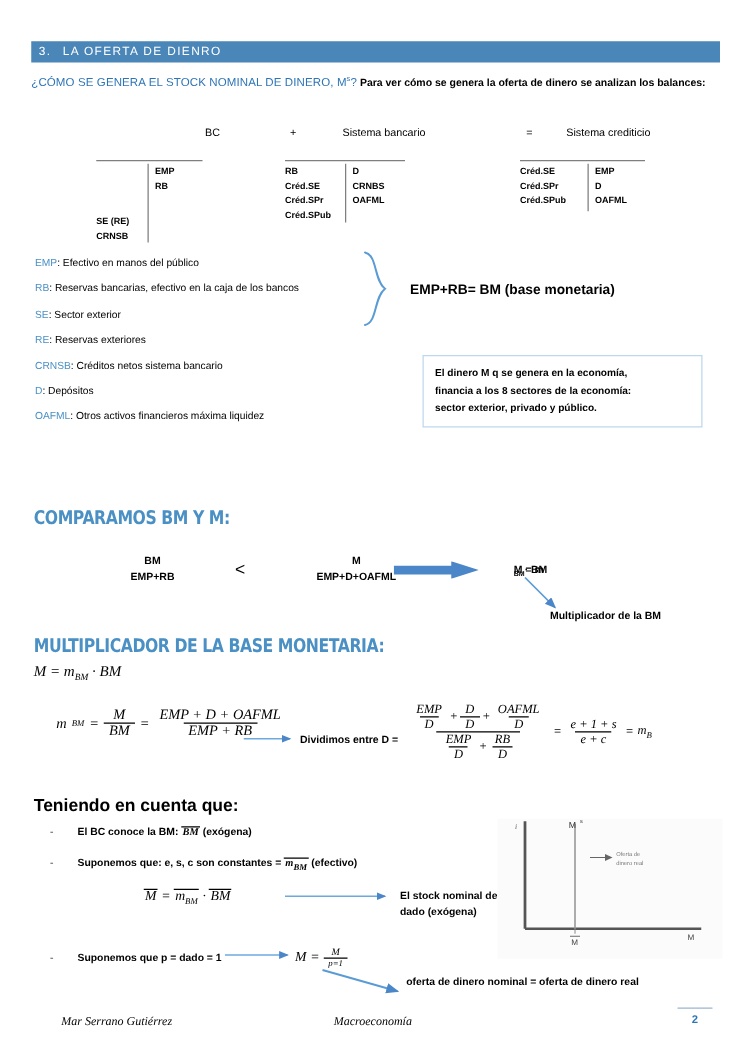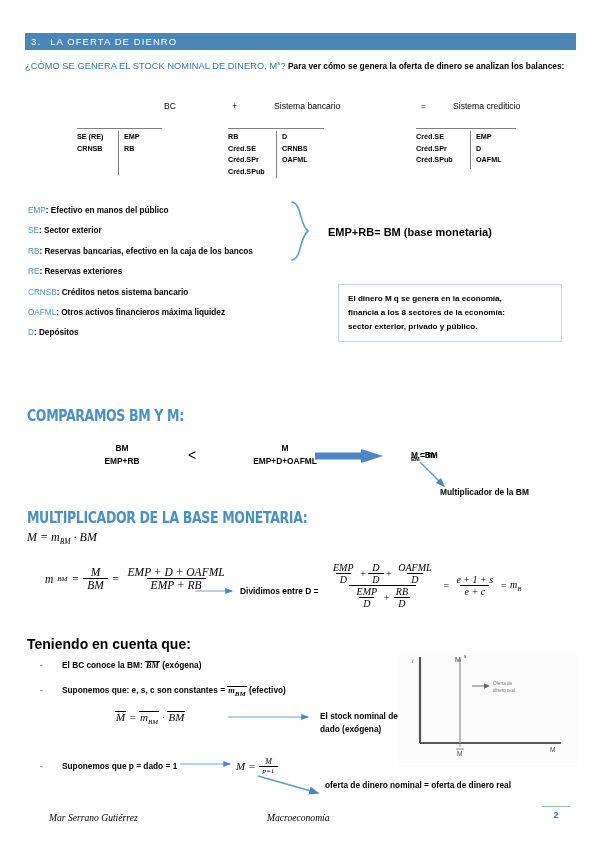--- a/index.html
+++ b/index.html
@@ -41,34 +41,34 @@
   .t-sc{ left:428px; }
 
   .tbl{ position:absolute; font-size:7.2px; font-weight:bold; line-height:1.62; }
   .tbl .rule{ height:1px; background:#7f7f7f; margin-bottom:2px; }
   .tbl .cols{ display:flex; }
   .tbl .c1{ padding-right:5px; }
   .tbl .c2{ border-left:1px solid #7f7f7f; padding-left:5px; }
   .tbl .c1 div, .tbl .c2 div{ white-space:nowrap; }
 
   #tbl-bc{ left:77px; top:128px; }
-  #tbl-bc .c1{ width:41px; }
+  #tbl-bc .c1{ width:41px;margin-top:40px; }
   #tbl-bc .c2{ width:44px; min-height:44px;}
   #tbl-sb{ left:228px; top:128px; }
   #tbl-sb .c1{ width:48px; }
   #tbl-sb .c2{ width:48px; }
   #tbl-sc{ left:416px; top:128px; }
   #tbl-sc .c1{ width:54px; }
   #tbl-sc .c2{ width:46px; min-height:38px;}
 
   
   .defs{ position:absolute; left:28px; top:206px; width:270px; font-size:8.2px; }
   .defs .row{ margin-bottom:11.4px; white-space:nowrap; }
   .defs .k{ color:#4A90C4; }
-  .defs .v{ font-weight:bold; }
+  .defs .v{ font-weight:normal; }
 
   .brace{ position:absolute; left:288px; top:200px; width:30px; height:62px; color:#5B9BD5; }
 
   .bm-eq{ position:absolute; left:328px; top:226px; font-size:11px; font-weight:bold; white-space:nowrap;}
 
   .note-box{
     position:absolute; left:338px; top:284px; width:224px;
     border:1px solid #BDD7EE; background:#ffffff;
     padding:7px 9px; font-size:8.1px; font-weight:bold; line-height:1.74;
   }
@@ -208,26 +208,26 @@
       <div class="c2">
         <div>EMP</div>
         <div>D</div>
         <div>OAFML</div>
       </div>
     </div>
   </div>
 
   <div class="defs">
     <div class="row"><span class="k">EMP</span><span class="v">: Efectivo en manos del público</span></div>
+    <div class="row"><span class="k">RB</span><span class="v">: Reservas bancarias, efectivo en la caja de los bancos</span></div>
     <div class="row"><span class="k">SE</span><span class="v">: Sector exterior</span></div>
-    <div class="row"><span class="k">RB</span><span class="v">: Reservas bancarias, efectivo en la caja de los bancos</span></div>
     <div class="row"><span class="k">RE</span><span class="v">: Reservas exteriores</span></div>
     <div class="row"><span class="k">CRNSB</span><span class="v">: Créditos netos sistema bancario</span></div>
+    <div class="row"><span class="k">D</span><span class="v">: Depósitos</span></div>
     <div class="row"><span class="k">OAFML</span><span class="v">: Otros activos financieros máxima liquidez</span></div>
-    <div class="row"><span class="k">D</span><span class="v">: Depósitos</span></div>
   </div>
 
   <div class="brace">
     <svg width="30" height="62" viewBox="0 0 30 62">
       <path d="M4 2 C14 4, 11 24, 20 31 C11 38, 14 58, 4 60" fill="none" stroke="#5B9BD5" stroke-width="1.6" stroke-linecap="round"></path>
     </svg>
   </div>
 
   <div class="bm-eq">EMP+RB= BM (base monetaria)</div>
 

